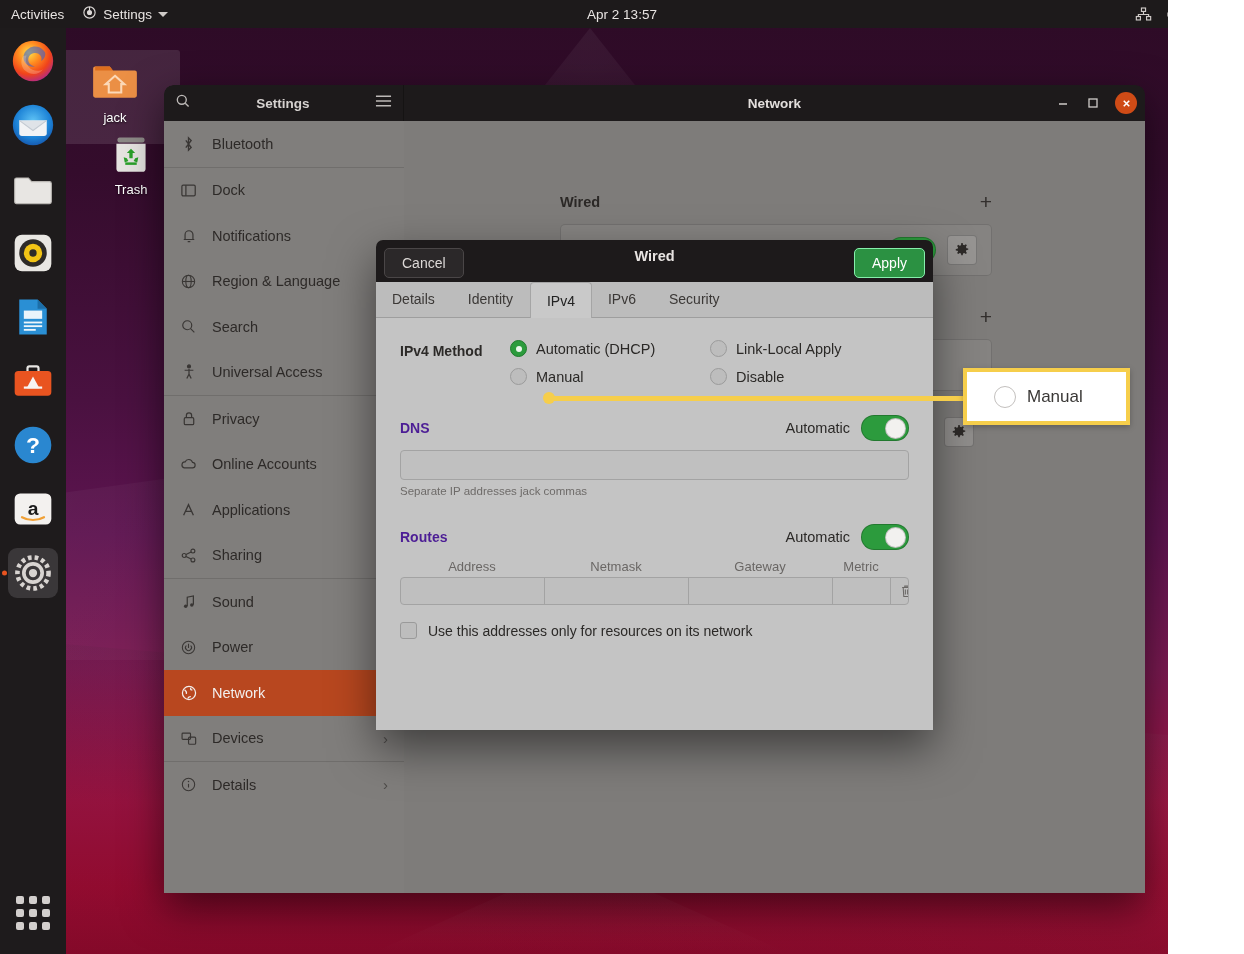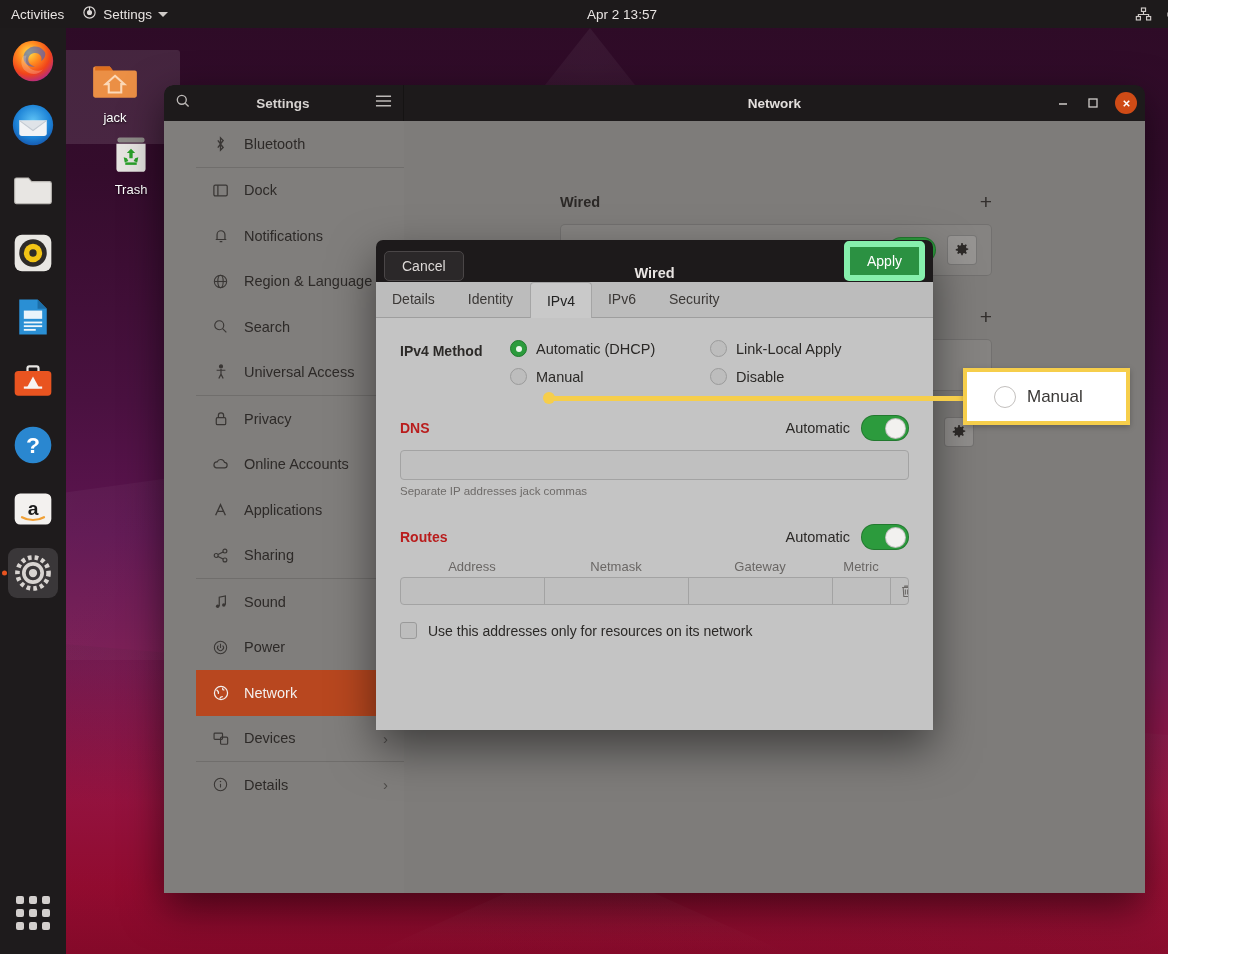--- a/index.html
+++ b/index.html
@@ -142,21 +142,20 @@
   .win-btn { width: 16px; height: 16px; cursor: pointer; display:flex; align-items:center; justify-content:center; }
   .win-btn.close {
     width: 22px; height: 22px; border-radius: 50%;
     background: #cf4b16; color: #fff;
   }
   #win-body { flex: 1; display: flex; min-height: 0; }
 
   #sidebar {
     width: 240px; background: #807e7c; flex: 0 0 240px;
     overflow: hidden;
-    padding-left: 32px;
   }
   .side-item {
     height: 45.5px; display: flex; align-items: center;
     padding: 0 16px; gap: 15px; color: #2d2a28; font-size: 14.5px;
     cursor: pointer; position: relative;
   }
   .side-item .si-ico { width: 17px; display:flex; align-items:center; justify-content:center; opacity: .85; }
   .side-item .si-lbl { flex: 1; }
   .side-item .chev { opacity: .6; font-size: 15px; }
   .side-sep { height: 1px; background: rgba(0,0,0,.12); margin: 0; }
@@ -201,32 +200,32 @@
   
   #wired-dialog {
     position: absolute; left: 376px; top: 240px;
     width: 557px; height: 490px; z-index: 35;
     border-radius: 7px 7px 0 0;
     box-shadow: 0 18px 45px rgba(0,0,0,.5);
     display: flex; flex-direction: column; overflow: hidden;
   }
   #dlg-header {
     height: 42px; flex: 0 0 42px; background: #1d1a1b;
-    display: flex; align-items: flex-end; padding: 1px 8px; position: relative;
+    display: flex; align-items: flex-start; padding: 8px 8px; position: relative;
   }
   #dlg-header .dtitle {
     position: absolute; left: 0; right: 0; text-align: center;
     color: #e8e4e2; font-size: 14.5px; font-weight: bold;
   }
   .btn {
     font-size: 14px; border-radius: 5px; cursor: pointer;
     padding: 6px 17px; line-height: 1.15; z-index: 2;
   }
   .btn-cancel { background: #2b2829; color: #ddd9d7; border: 1px solid #4a4647; }
-  .btn-apply { background: #2b9142; color: #fff; border: 6px solid #86efac; margin-left: auto; font-weight: 500; }
+  .btn-apply { background: #2b9142; color: #fff; border: 1px solid #86efac; margin-left: auto; font-weight: 500; }
 
   #tabbar {
     height: 36px; flex: 0 0 36px; background: #bcbcbc;
     display: flex; align-items: flex-end;
     border-bottom: 1px solid #9e9e9e;
   }
   .tab {
     padding: 0 16px; height: 35px; line-height: 35px;
     font-size: 14px; color: #3b3836; cursor: pointer;
     border-right: 1px solid transparent;
@@ -255,21 +254,21 @@
     border: 1.5px solid #9b9b9b; background: #bdbdbd;
     display: flex; align-items: center; justify-content: center; flex: 0 0 17px;
   }
   .radio.on { background: #2c9b3d; border-color: #1f7a2d; }
   .radio.on::after { content:""; width: 6px; height: 6px; border-radius: 50%; background: #eaf7ec; }
 
   .sec-head {
     display: flex; align-items: center; justify-content: space-between;
     margin-bottom: 9px;
   }
-  .sec-title { font-weight: bold; font-size: 14px; color: #b91c1c; }
+  .sec-title { font-weight: bold; font-size: 14px; color: #4c1d95; }
   .sec-right { display: flex; align-items: center; gap: 11px; font-size: 14.5px; color: #2b2927; }
 
   .txt-input {
     width: 100%; height: 30px; border-radius: 4px;
     border: 1px solid #a3a3a3; background: #c0c0c0;
   }
   .hint { font-size: 11.5px; color: #6e6b69; margin-top: 5px; }
 
   .routes-cols {
     display: grid; grid-template-columns: 144px 144px 144px 58px 30px;

